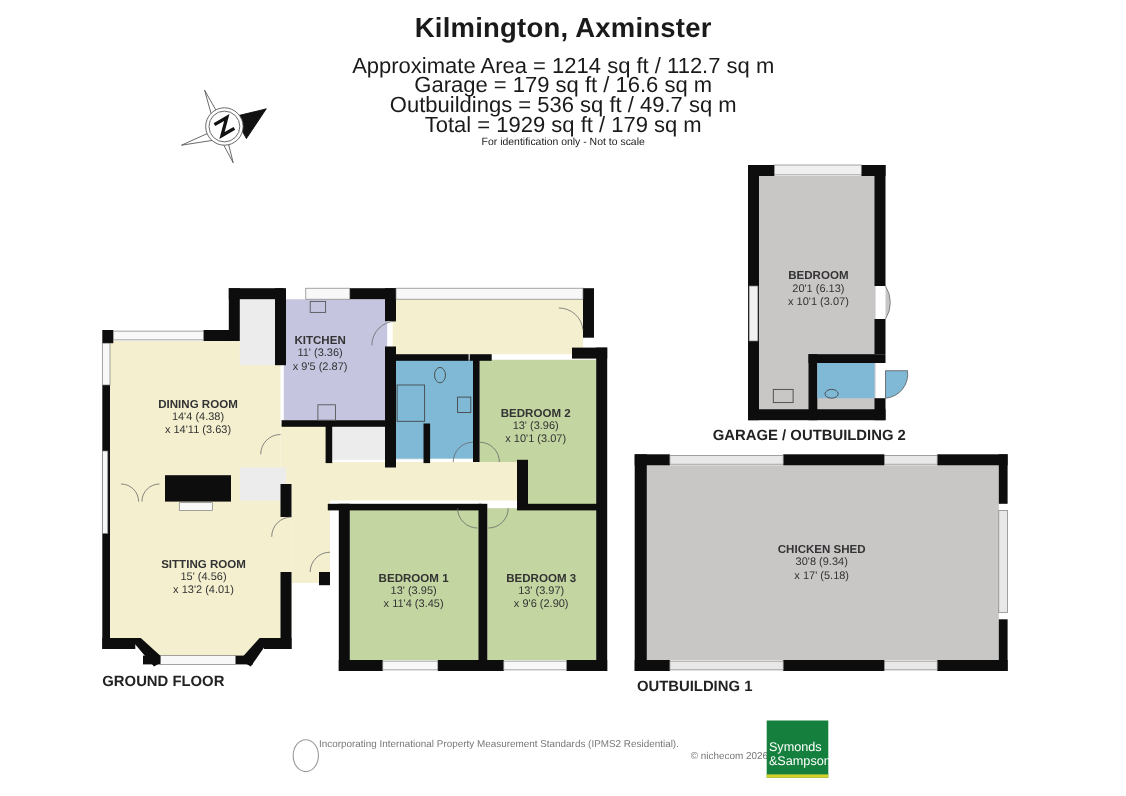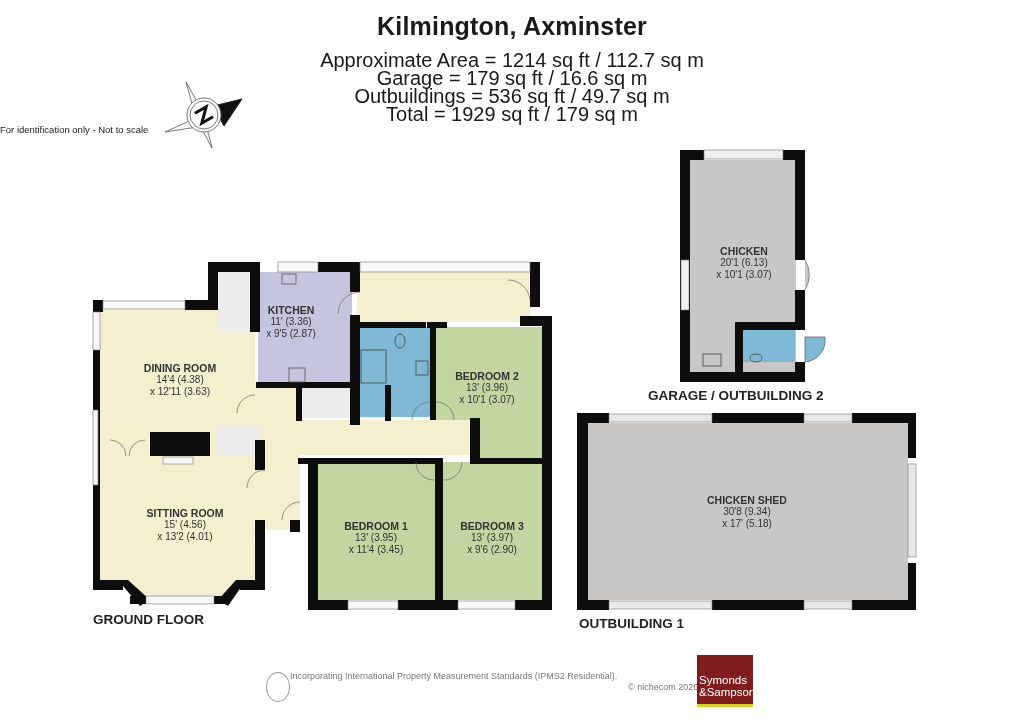--- a/index.html
+++ b/index.html
@@ -1,26 +1,26 @@
 <!DOCTYPE html>
 <html><head>
 <meta charset="utf-8">
 <style>
   * { margin:0; padding:0; box-sizing:border-box; }
   body { width:1024px; height:724px; background:#ffffff; position:relative; overflow:hidden; font-family:"Liberation Sans", sans-serif; color:#1a1a1a; }
   .title { position:absolute; left:0; top:12px; width:1024px; text-align:center; font-size:25px; font-weight:bold; letter-spacing:0.2px; }
   .area-line { position:absolute; left:0; width:1024px; text-align:center; font-size:20px; }
-  .note { position:absolute; left:0; top:124px; width:1024px; text-align:left; font-size:9.5px; }
+  .note { position:absolute; left:0; top:124px; width:1024px; text-align:center; font-size:9.5px; }
   svg.plan { position:absolute; left:0; top:0; }
   .lbl { position:absolute; text-align:center; font-size:10px; line-height:12px; color:#333; }
   .lbl .nm { font-weight:bold; font-size:10.5px; }
   .floor-lbl { position:absolute; font-weight:bold; font-size:13.5px; color:#222; }
   .footer-text { position:absolute; left:290px; top:671px; font-size:9px; line-height:11px; color:#777; }
   .copy { position:absolute; left:628px; top:682px; font-size:9px; color:#777; }
-  .logo { position:absolute; left:697px; top:655px; width:56px; height:52px; background:#7f1d1d; border-bottom:3px solid #d6d22a; color:#fff; font-size:11.5px; line-height:12px; padding:19px 0 0 2px; }
+  .logo { position:absolute; left:697px; top:655px; width:56px; height:52px; background:#15803d; border-bottom:3px solid #d6d22a; color:#fff; font-size:11.5px; line-height:12px; padding:19px 0 0 2px; }
   .ipms-icon { position:absolute; left:266px; top:672px; width:24px; height:30px; border:1px solid #999; border-radius:50%; }
 </style>
 </head>
 <body>
 
 <div class="title">Kilmington, Axminster</div>
 <div class="area-line" style="top:49px">Approximate Area = 1214 sq ft / 112.7 sq m</div>
 <div class="area-line" style="top:67px">Garage  = 179 sq ft / 16.6 sq m</div>
 <div class="area-line" style="top:85px">Outbuildings = 536 sq ft / 49.7 sq m</div>
 <div class="area-line" style="top:103px">Total = 1929 sq ft / 179 sq m</div>
@@ -171,21 +171,21 @@
     <rect x="804" y="414" width="48" height="8"></rect>
     <rect x="609" y="601" width="103" height="8"></rect>
     <rect x="804" y="601" width="48" height="8"></rect>
     <rect x="908" y="464" width="8" height="93"></rect>
   </g>
 </svg>
 
 <div class="lbl" style="left:120px;top:362px;width:120px">
   <div class="nm">DINING ROOM</div>
   <div>14'4 (4.38)</div>
-  <div>x 12'11 (3.63)</div>
+  <div>x 14'11 (3.63)</div>
 </div>
 <div class="lbl" style="left:256px;top:304px;width:70px">
   <div class="nm">KITCHEN</div>
   <div>11' (3.36)</div>
   <div>x 9'5 (2.87)</div>
 </div>
 <div class="lbl" style="left:125px;top:507px;width:120px">
   <div class="nm">SITTING ROOM</div>
   <div>15' (4.56)</div>
   <div>x 13'2 (4.01)</div>
@@ -199,21 +199,21 @@
   <div class="nm">BEDROOM 1</div>
   <div>13' (3.95)</div>
   <div>x 11'4 (3.45)</div>
 </div>
 <div class="lbl" style="left:452px;top:520px;width:80px">
   <div class="nm">BEDROOM 3</div>
   <div>13' (3.97)</div>
   <div>x 9'6 (2.90)</div>
 </div>
 <div class="lbl" style="left:704px;top:245px;width:80px">
-  <div class="nm">CHICKEN</div>
+  <div class="nm">BEDROOM</div>
   <div>20'1 (6.13)</div>
   <div>x 10'1 (3.07)</div>
 </div>
 <div class="lbl" style="left:697px;top:494px;width:100px">
   <div class="nm">CHICKEN SHED</div>
   <div>30'8 (9.34)</div>
   <div>x 17' (5.18)</div>
 </div>
 
 <div class="floor-lbl" style="left:93px;top:612px">GROUND FLOOR</div>

